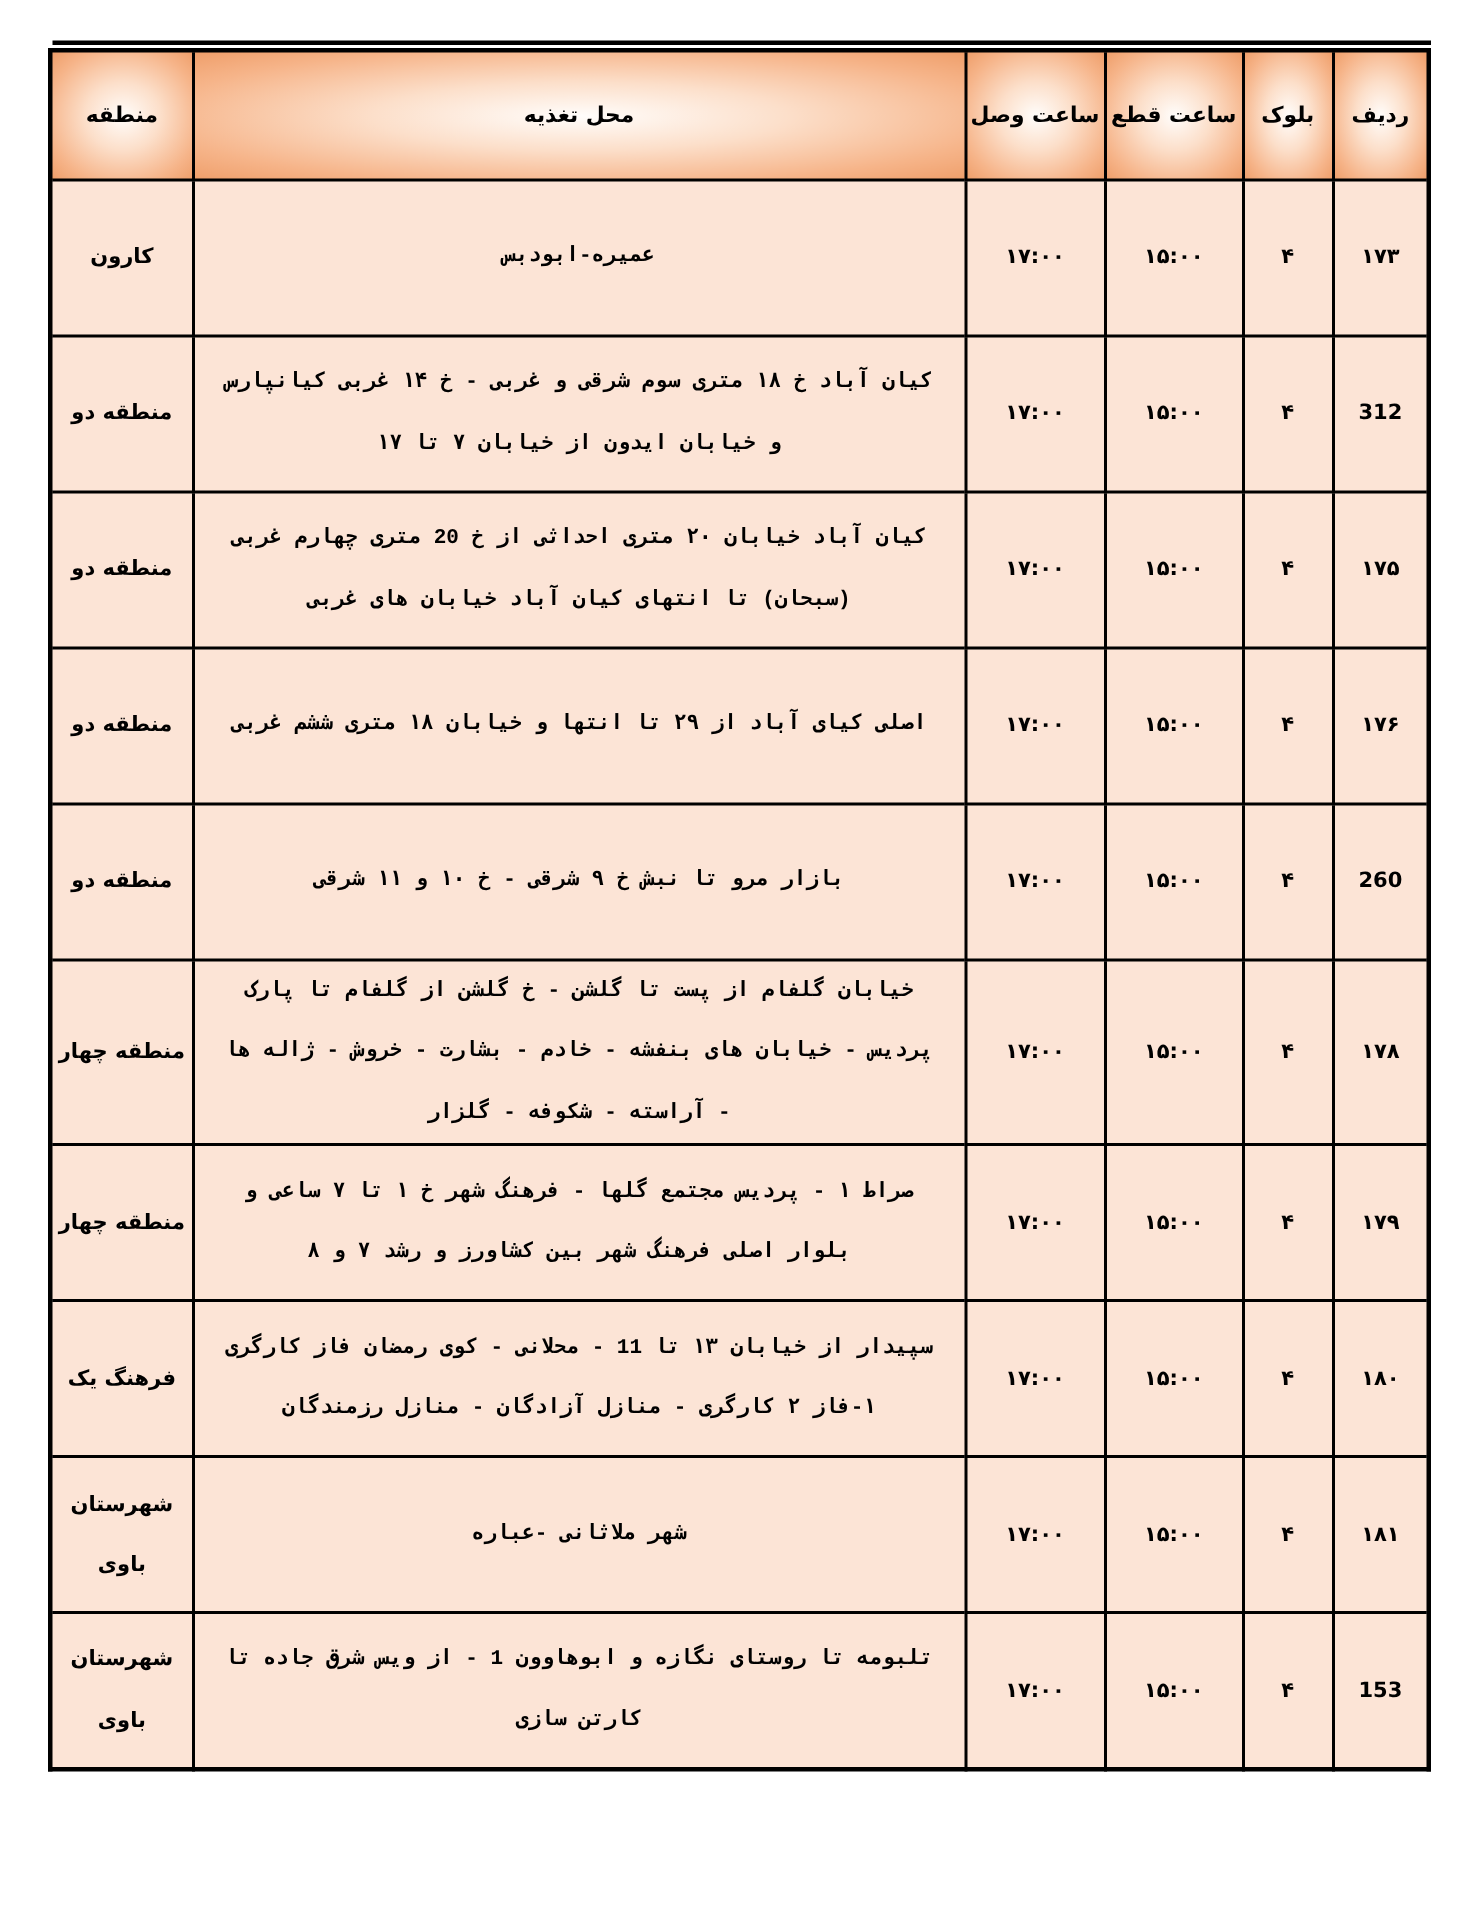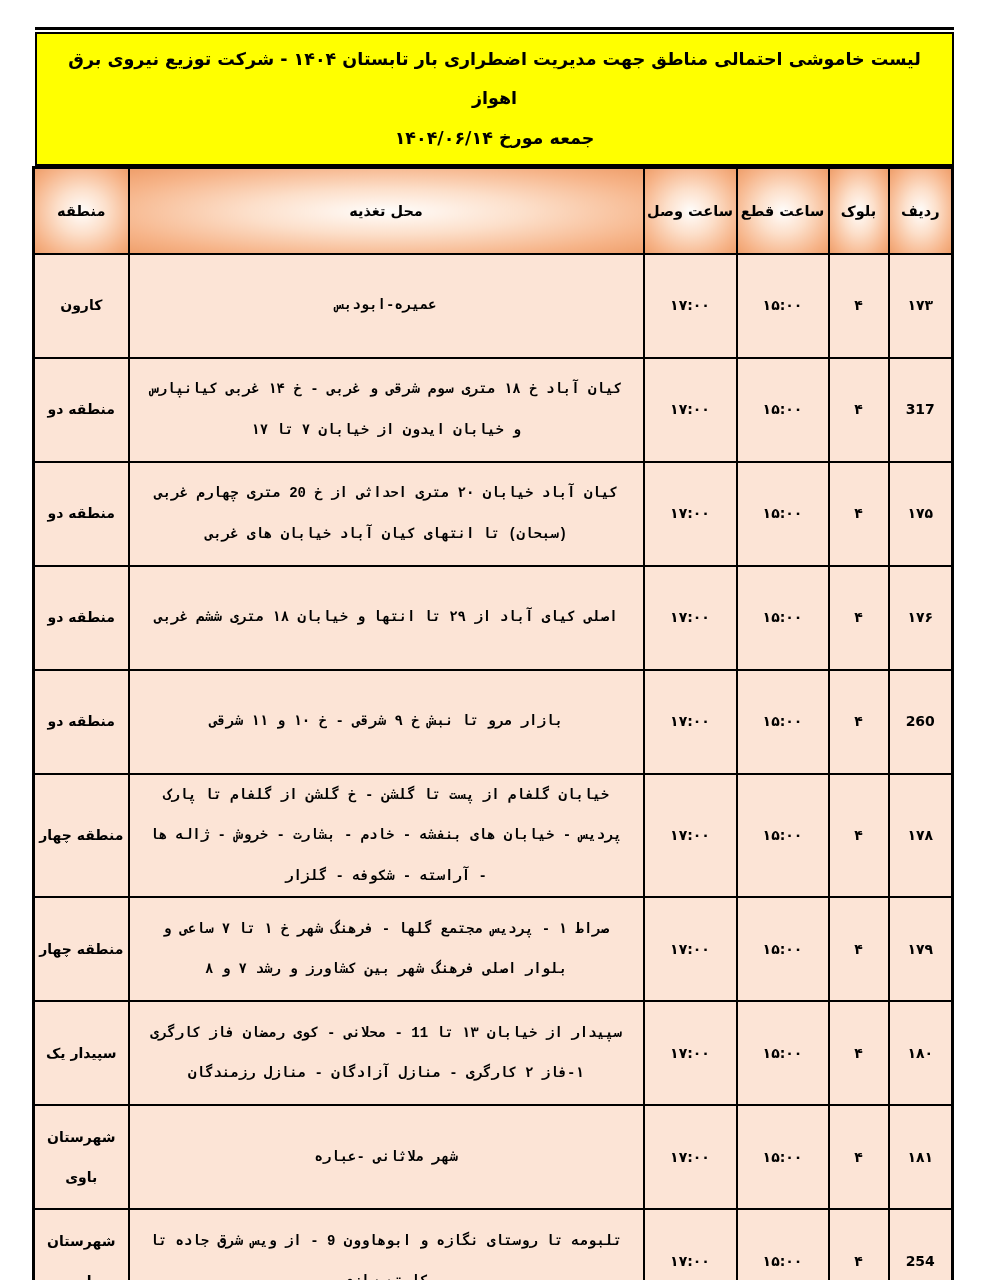--- a/index.html
+++ b/index.html
@@ -42,24 +42,20 @@
   col.c-cut{width:92px;} col.c-rec{width:93px;}
   col.c-loc{width:515px;} col.c-region{width:95px;}
 </style>
 </head>
 <body>
 
 <div class="page">
 
   <div class="top-rule"></div>
 
-  <div class="title-box">
-    <div>لیست خاموشی احتمالی مناطق جهت مدیریت اضطراری بار تابستان ۱۴۰۴ - شرکت توزیع نیروی برق اهواز</div>
-    <div>جمعه مورخ ۱۴۰۴/۰۶/۱۴</div>
-  </div>
 
   <table class="sched">
     <colgroup>
       <col class="c-row">
         <col class="c-block">
         <col class="c-cut">
       <col class="c-rec">
         <col class="c-loc">
         <col class="c-region">
     </colgroup>
@@ -76,21 +72,21 @@
     <tbody>
       <tr>
         <td>۱۷۳</td>
         <td>۴</td>
         <td>۱۵:۰۰</td>
         <td>۱۷:۰۰</td>
         <td class="loc">عمیره-ابودبس</td>
         <td>کارون</td>
       </tr>
       <tr>
-        <td>317</td>
+        <td>312</td>
         <td>۴</td>
         <td>۱۵:۰۰</td>
         <td>۱۷:۰۰</td>
         <td class="loc">کیان آباد خ ۱۸ متری سوم شرقی و غربی - خ ۱۴ غربی کیانپارس و خیابان ایدون از خیابان ۷ تا ۱۷</td>
         <td>منطقه دو</td>
       </tr>
       <tr>
         <td>۱۷۵</td>
         <td>۴</td>
         <td>۱۵:۰۰</td>
@@ -129,34 +125,34 @@
         <td>۱۷:۰۰</td>
         <td class="loc">صراط ۱ - پردیس مجتمع گلها - فرهنگ شهر خ ۱ تا ۷ ساعی و بلوار اصلی فرهنگ شهر بین کشاورز و رشد ۷ و ۸</td>
         <td>منطقه چهار</td>
       </tr>
       <tr>
         <td>۱۸۰</td>
         <td>۴</td>
         <td>۱۵:۰۰</td>
         <td>۱۷:۰۰</td>
         <td class="loc">سپیدار از خیابان ۱۳ تا 11 - محلانی - کوی رمضان فاز کارگری ۱-فاز ۲ کارگری - منازل آزادگان - منازل رزمندگان</td>
-        <td>سپیدار یک</td>
+        <td>فرهنگ یک</td>
       </tr>
       <tr>
         <td>۱۸۱</td>
         <td>۴</td>
         <td>۱۵:۰۰</td>
         <td>۱۷:۰۰</td>
         <td class="loc">شهر ملاثانی -عباره</td>
         <td>شهرستان باوی</td>
       </tr>
       <tr>
-        <td>254</td>
+        <td>153</td>
         <td>۴</td>
         <td>۱۵:۰۰</td>
         <td>۱۷:۰۰</td>
-        <td class="loc">تلبومه تا روستای نگازه و ابوهاوون 9 - از ویس شرق جاده تا کارتن سازی</td>
+        <td class="loc">تلبومه تا روستای نگازه و ابوهاوون 1 - از ویس شرق جاده تا کارتن سازی</td>
         <td>شهرستان باوی</td>
       </tr>
     </tbody>
   </table>
 
 </div>
 
 </body></html>

